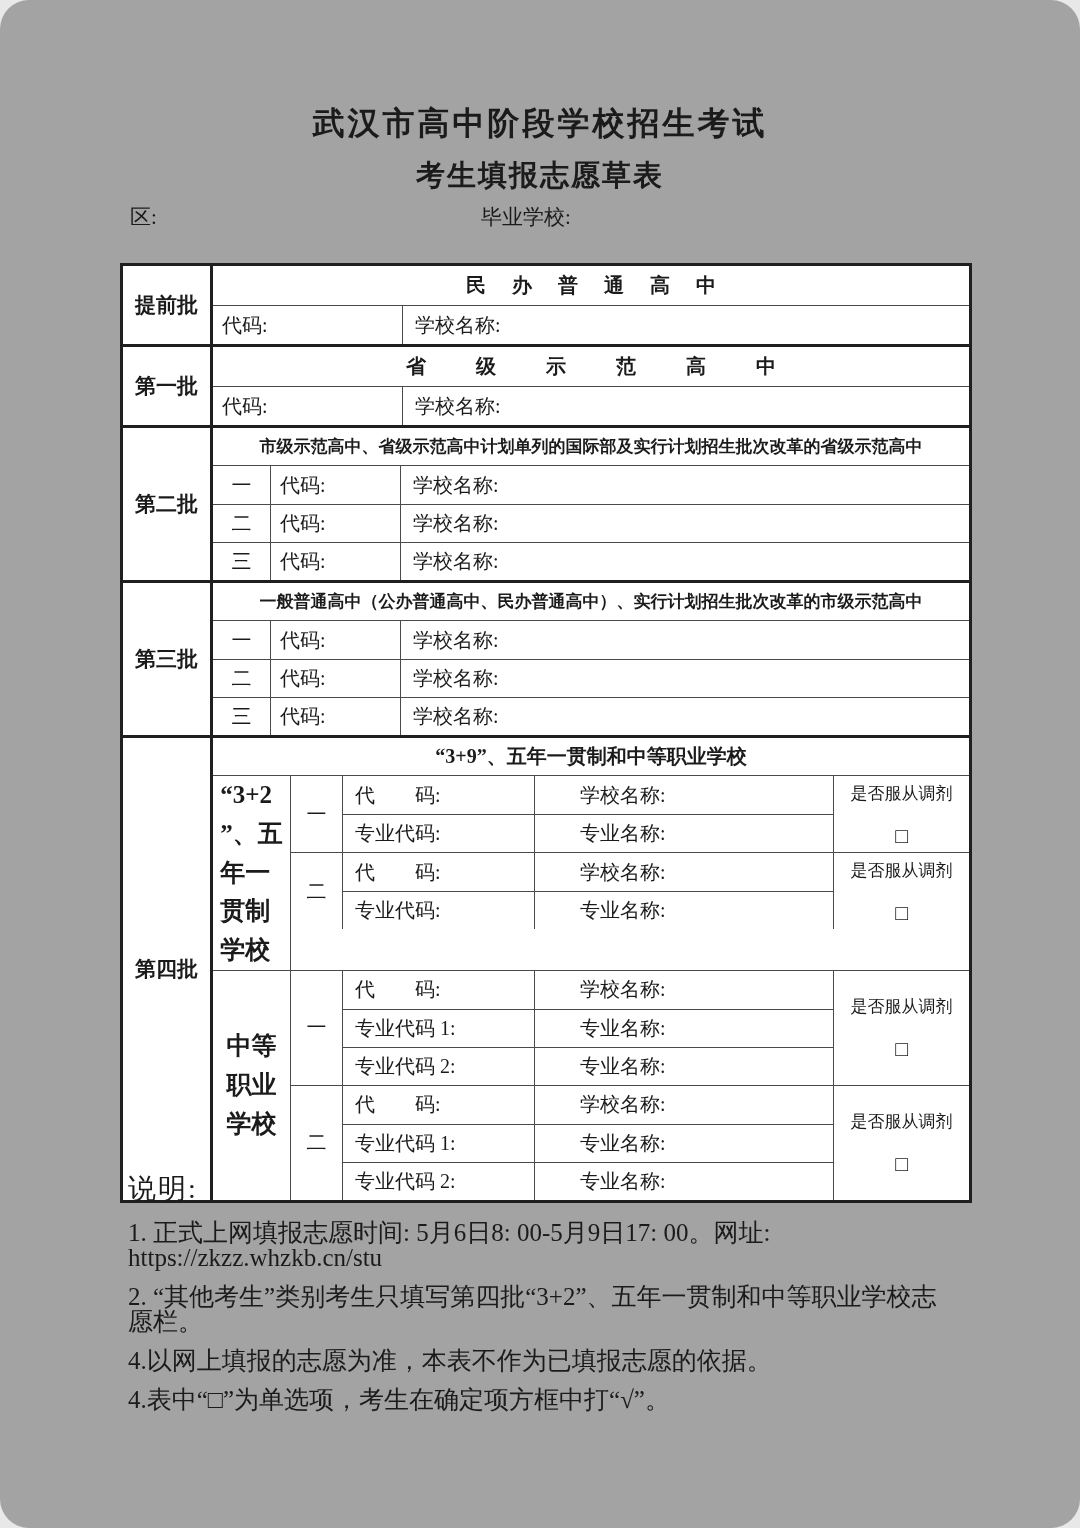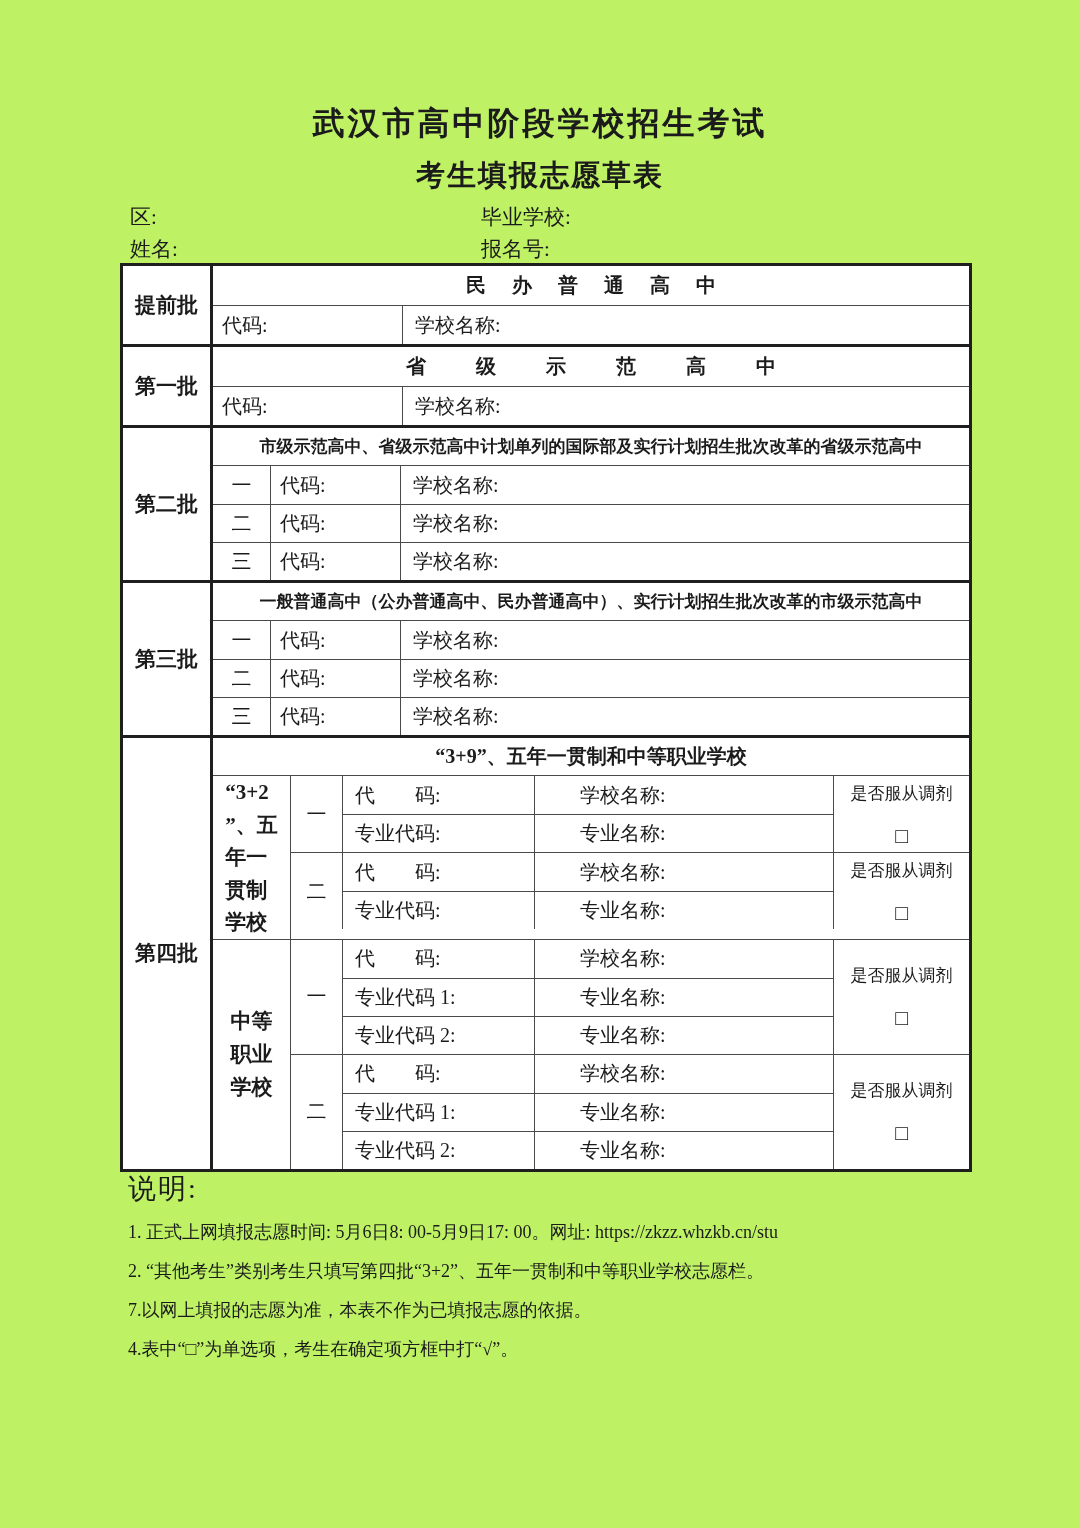--- a/index.html
+++ b/index.html
@@ -1,24 +1,25 @@
 <!DOCTYPE html>
 <html><head>
 <meta charset="utf-8">
 <style>
   * { box-sizing: border-box; margin: 0; padding: 0; }
   html,body { background:#e8e8e8; }
   .page {
     position: relative;
     width: 1080px; height: 1528px;
     margin: 0 auto;
-    background: #bef264;
+    background: #a3a3a3;
     font-family: "Liberation Serif", "DejaVu Serif", serif;
     color: #1b1b1b;
     overflow: hidden;
+    border-radius: 29px;
   }
   .title {
     position: absolute; top: 102px; left: 0; right: 0;
     text-align: center; font-size: 32px; font-weight: bold; letter-spacing: 3px;
   }
   .subtitle {
     position: absolute; top: 156px; left: 0; right: 0;
     text-align: center; font-size: 29px; font-weight: bold; letter-spacing: 2px;
   }
   .hdr-row { position: absolute; left: 130px; right: 112px; display: flex; font-size: 21px; }
@@ -61,21 +62,21 @@
   .srow .num  { flex: 0 0 58px;  border-right: 1px solid #4a4a4a; display: flex; align-items: center; justify-content: center; }
   .srow .code { flex: 0 0 130px; border-right: 1px solid #4a4a4a; display: flex; align-items: center; padding-left: 9px; }
   .srow .name { flex: 1; display: flex; align-items: center; padding-left: 12px; }
 
   
   .b4sec { display: flex; }
   .b4sec + .b4sec { border-top: 1px solid #4a4a4a; }
   .subsec {
     flex: 0 0 78px; border-right: 1px solid #4a4a4a;
     display: flex; align-items: center; justify-content: center;
-    font-weight: bold; font-size: 21px; line-height: 1.55;
+    font-weight: bold; font-size: 25px; line-height: 1.55;
     white-space: pre-line; text-align: left;
   }
   .choices { flex: 1; display: flex; flex-direction: column; min-width: 0; }
   .choice { display: flex; }
   .choice + .choice { border-top: 1px solid #4a4a4a; }
   .choice .num { flex: 0 0 52px; border-right: 1px solid #4a4a4a; display: flex; align-items: center; justify-content: center; font-size: 20px; }
   .clines { flex: 1; display: flex; flex-direction: column; min-width: 0; }
   .cline { height: 38px; display: flex; font-size: 20px; gap: 33px; }
   .cline + .cline { border-top: 1px solid #4a4a4a; }
   .cline .code { flex: 0 0 192px; border-right: 1px solid #4a4a4a; display: flex; align-items: center; padding-left: 12px; }
@@ -83,37 +84,33 @@
   .adjust {
     flex: 0 0 136px; border-left: 1px solid #4a4a4a;
     display: flex; flex-direction: column; align-items: center; justify-content: center;
     font-size: 17px; row-gap: 21px;
   }
   .adj-box { font-size: 21px; line-height: 1; }
 
   
   .notes { position: absolute; left: 128px; top: 1170px; width: 830px; }
   .notes-heading { font-size: 28px; font-weight: normal; letter-spacing: 2px; margin-bottom: 12px; }
-  .note { font-size: 18px; line-height: 25px; margin-bottom: 14px; }
+  .note { font-size: 25px; line-height: 25px; margin-bottom: 14px; }
 </style>
 </head>
 <body>
 
 <div class="page">
 
   <div class="title">武汉市高中阶段学校招生考试</div>
   <div class="subtitle">考生填报志愿草表</div>
 
   <div class="hdr-row hdr-row1">
     <div class="hdr-left">区:</div>
     <div class="hdr-right">毕业学校:</div>
-  </div>
-  <div class="hdr-row hdr-row2">
-    <div class="hdr-left">姓名:</div>
-    <div class="hdr-right">报名号:</div>
   </div>
 
   <div class="vtable">
 
     <div class="batch">
       <div class="batch-label">提前批</div>
       <div class="batch-body">
         <div class="sec-hdr sp1">民办普通高中</div>
         <div class="frow">
           <div class="code">代码:</div>
@@ -277,17 +274,17 @@
         </div>
 
       </div>
     </div>
   </div>
 
   <div class="notes">
     <div class="notes-heading">说明:</div>
     <div class="note">1. 正式上网填报志愿时间: 5月6日8: 00-5月9日17: 00。网址: https://zkzz.whzkb.cn/stu</div>
     <div class="note">2. “其他考生”类别考生只填写第四批“3+2”、五年一贯制和中等职业学校志愿栏。</div>
-    <div class="note">7.以网上填报的志愿为准，本表不作为已填报志愿的依据。</div>
+    <div class="note">4.以网上填报的志愿为准，本表不作为已填报志愿的依据。</div>
     <div class="note">4.表中“□”为单选项，考生在确定项方框中打“√”。</div>
   </div>
 
 </div>
 
 </body></html>

